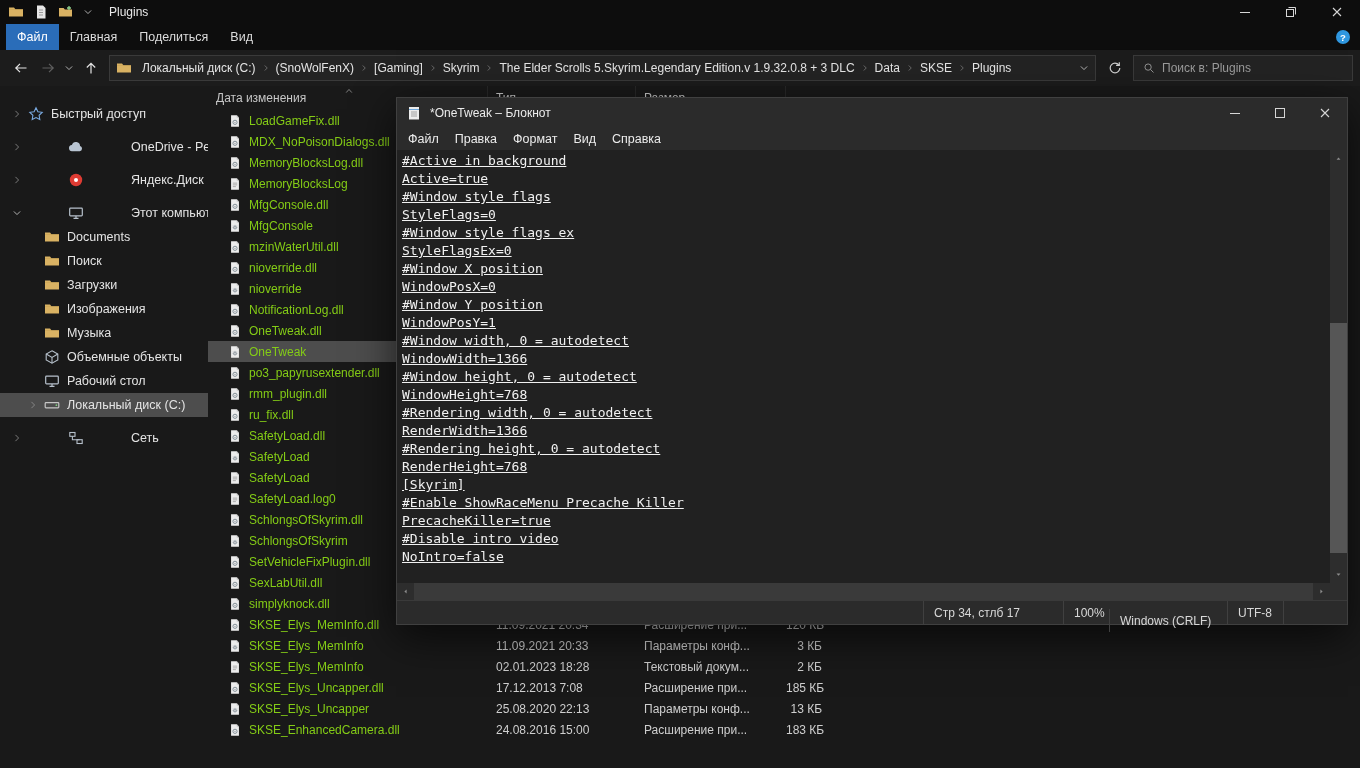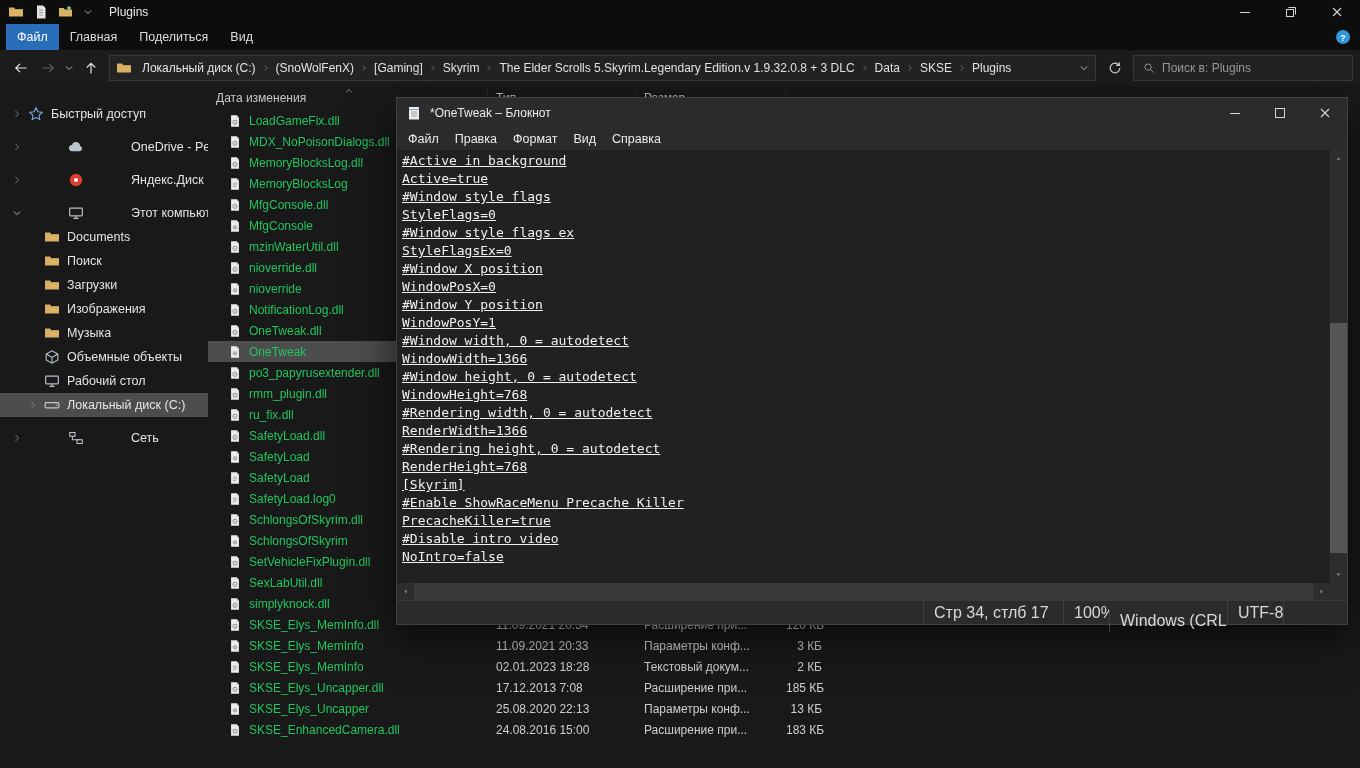--- a/index.html
+++ b/index.html
@@ -57,21 +57,21 @@
   .fl-header{display:grid;grid-template-columns:280px 148px 150px 58px;height:24px;position:relative;
     color:#c6c6c6;font-size:12px;}
   .fl-hcell{padding-left:8px;height:100%;display:flex;align-items:center;border-right:1px solid #282828;white-space:nowrap;overflow:hidden;}
   .fl-hcell.name{padding-left:20px;}
   .sort-caret{position:absolute;left:136px;top:0;width:10px;height:10px;display:inline-flex;}
   .sort-caret svg{width:100%;height:100%;}
   .fl-rows{position:absolute;top:24px;left:0;right:0;bottom:0;overflow:hidden;}
   .frow{display:grid;grid-template-columns:280px 148px 150px 58px;height:21px;align-items:center;font-size:12px;width:636px;}
   .frow.selected{background:#4d4d4d;}
   .fcell{white-space:nowrap;overflow:hidden;}
-  .fcell.name{display:flex;align-items:center;gap:7px;padding-left:20px;color:#22c55e;}
+  .fcell.name{display:flex;align-items:center;gap:7px;padding-left:20px;color:#84cc16;}
   .fcell.name .ico{width:14px;height:14px;}
   .fcell.date,.fcell.type{padding-left:8px;color:#cfcfcf;}
   .fcell.size{text-align:right;padding-right:22px;color:#cfcfcf;}
 
   .exp-status{position:absolute;left:0;right:0;bottom:0;height:23px;background:#191919;border-top:1px solid #2a2a2a;
     display:flex;align-items:center;font-size:12px;color:#dcdcdc;padding-left:10px;}
   .vdiv{width:1px;height:13px;background:#3c3c3c;margin:0 10px;}
   .view-btns{margin-left:auto;display:flex;gap:12px;padding-right:10px;}
   .view-btns .ico{width:15px;height:15px;}
 
@@ -93,21 +93,21 @@
   .sa svg{width:100%;height:100%;}
   .sa.top{left:4px;top:4px;}
   .sa.bottom{left:4px;bottom:4px;}
   .sa.left{left:4px;top:4px;}
   .sa.right{right:4px;top:4px;}
   .np-vthumb{position:absolute;left:0;right:0;top:40%;height:53%;background:#565656;}
   .np-hscroll{position:absolute;left:0;right:17px;bottom:0;height:17px;background:#2d2d2d;}
   .np-hthumb{position:absolute;left:17px;right:17px;top:0;bottom:0;background:#3a3a3a;}
   .np-corner{position:absolute;right:0;bottom:0;width:17px;height:17px;background:#2d2d2d;}
   .np-status{height:24px;flex:none;background:#2b2b2b;border-top:1px solid #3a3a3a;
-    display:flex;align-items:center;justify-content:flex-end;font-size:16px;color:#d8d8d8;}
+    display:flex;align-items:center;justify-content:flex-end;font-size:12px;color:#d8d8d8;}
   .np-seg{height:100%;display:flex;align-items:center;padding:0 10px;border-left:1px solid #404040;white-space:nowrap;overflow:hidden;}
   .np-seg.cursor{width:140px;}
   .np-seg.zoom{width:46px;}
   .np-seg.eol{width:118px;margin-top:16px;}
   .np-seg.enc{width:56px;}
   .np-seg.grip{width:64px;}
 </style>
 </head>
 <body>
 

